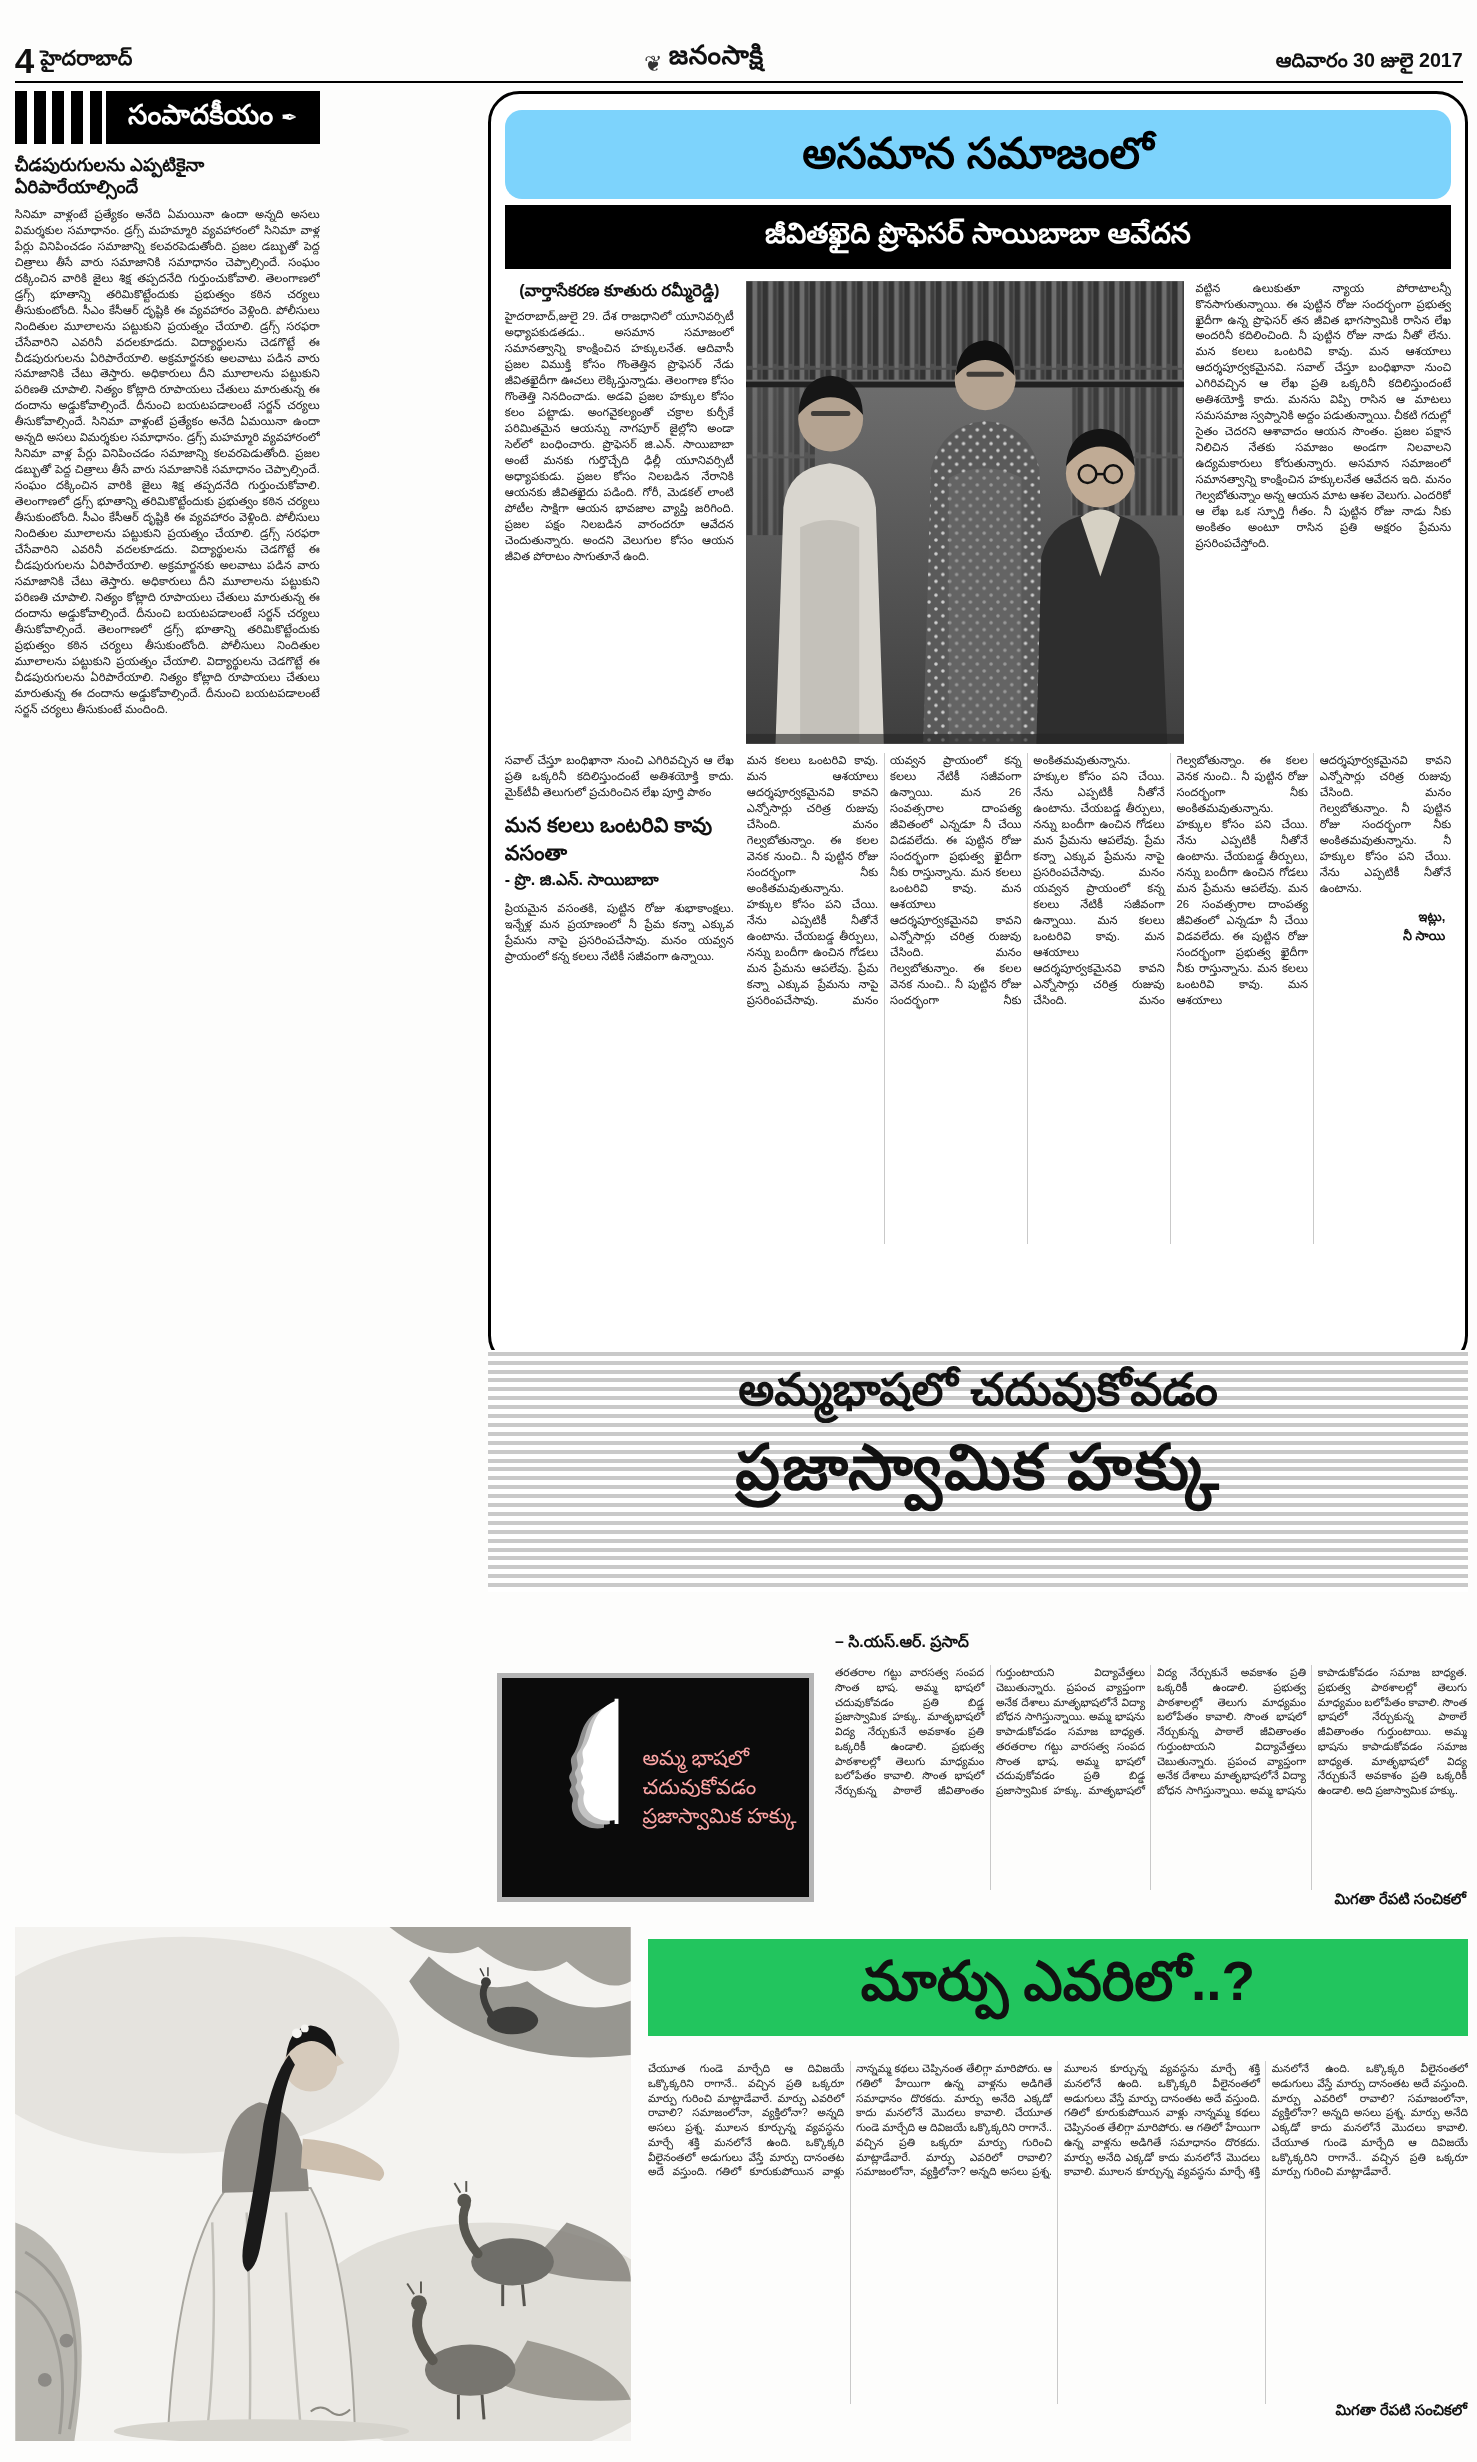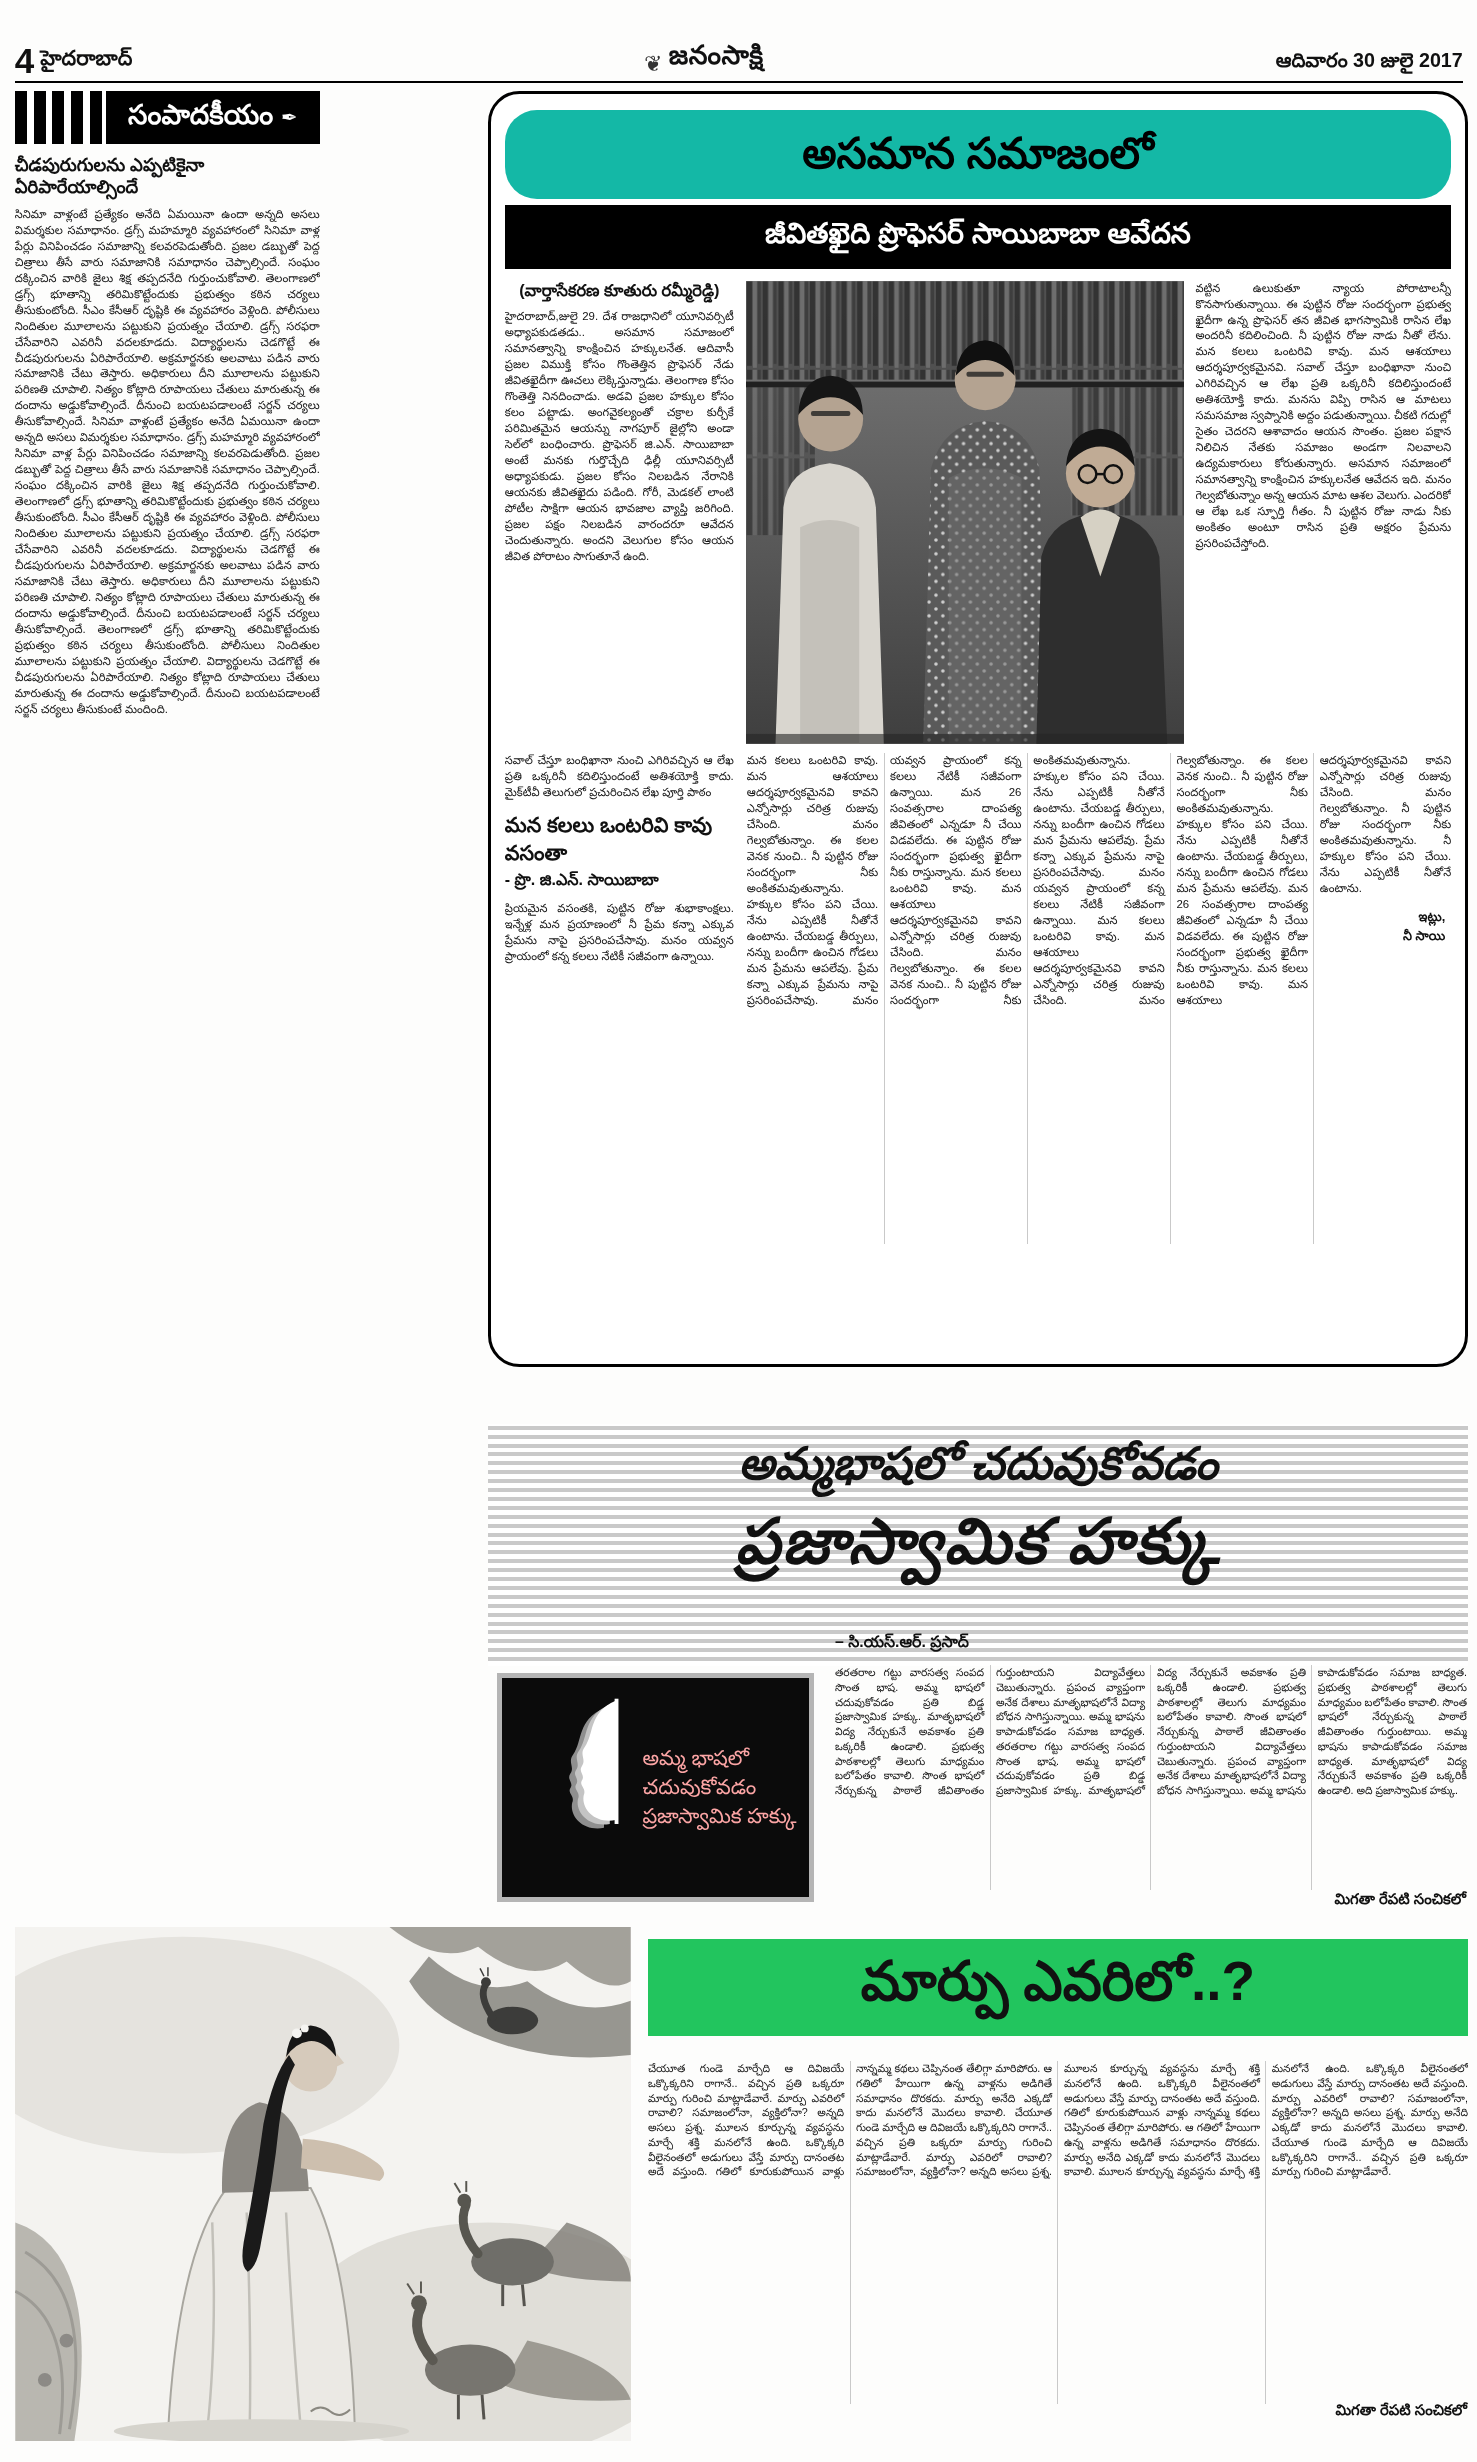--- a/index.html
+++ b/index.html
@@ -19,41 +19,41 @@
   .edit-banner{display:flex;height:53px;}
   .edit-bars{width:91px;height:100%;background:repeating-linear-gradient(90deg,#000 0 11.8px,#fff 11.8px 18.7px);}
   .edit-title-box{flex:1;background:#000;color:#fff;display:flex;align-items:center;justify-content:center;gap:7.9px;}
   .edit-title{font-size:27.6px;font-weight:bold;}
   .pen{font-size:19.7px;color:#fff;}
   .edit-headline{font-size:18px;font-weight:bold;margin:9.9px 0 7.9px 0;line-height:1.25;}
   .edit-body{font-size:11.4px;line-height:1.4;text-align:justify;height:1044px;overflow:hidden;}
   
   .lead{position:absolute;left:488px;top:91px;width:980px;height:1276px;border:3px solid #000;border-radius:31.5px;
         padding:15.8px 13.8px;box-sizing:border-box;background:#fff;}
-  .lead-hl-box{background:#14b8a6;border-radius:32px;text-align:center;padding:15.8px 7.9px 17.7px 7.9px;}
+  .lead-hl-box{background:#7dd3fc;border-radius:17px;text-align:center;padding:15.8px 7.9px 17.7px 7.9px;}
   .lead-hl1,.lead-hl2{font-weight:bold;color:#000;line-height:1.3;}
   .lead-hl1{font-size:43px;}
   .lead-hl2{font-size:41px;}
   .lead-kicker{background:#000;color:#fff;text-align:center;font-size:28.6px;font-weight:bold;margin-top:6px;padding:11.8px 3.9px;}
   .lead-row1{display:flex;gap:11.8px;margin-top:11.8px;height:465px;}
   .lead-colL{width:229px;overflow:hidden;}
   .lead-byline{font-size:16.3px;font-weight:bold;text-align:center;margin-bottom:5.9px;}
   .body-txt{font-size:11.4px;line-height:1.4;text-align:justify;}
   .lead-photo{width:438px;height:463px;flex:none;}
   .lead-colR{flex:1;overflow:hidden;}
   .lead-row2{display:flex;gap:13px;margin-top:7.9px;height:491px;justify-content:center;}
   .lead-colL2{width:229px;overflow:hidden;}
   .letter-subhead{font-size:20.7px;font-weight:bold;line-height:1.35;margin:9.9px 0 3.9px 0;}
   .letter-byline{font-size:16px;font-weight:bold;margin-bottom:7.9px;}
   .letter-cols{flex:1;column-count:5;column-gap:11.8px;column-rule:1px solid #c9c9c9;overflow:hidden;}
   .signature{font-weight:bold;text-align:right;font-size:12.8px;line-height:1.5;margin-top:9.9px;padding-right:5.9px;}
   
-  .stripes{position:absolute;left:488px;top:1424px;width:980px;height:242px;
+  .stripes{position:absolute;left:488px;top:1350px;width:980px;height:242px;
            background:repeating-linear-gradient(0deg,#ffffff 0 4.9px,#c9c9c9 4.9px 8.9px);
-           text-align:center;overflow:hidden;font-style:italic;}
+           text-align:center;overflow:hidden;}
   .str-l1{font-size:45px;font-weight:bold;margin-top:13.8px;}
   .str-l2{font-size:63px;font-weight:bold;margin-top:3.9px;letter-spacing:2px;}
   .lang-byline{position:absolute;left:835px;top:1633px;width:630px;font-size:15.8px;font-weight:bold;}
   .promo{position:absolute;left:497px;top:1673px;width:317px;height:229px;background:#0b0b0b;
          border:5.9px solid #b5b5b5;box-sizing:border-box;display:flex;align-items:center;}
   .promo svg{width:46%;height:88%;}
   .promo-text{color:#fca5a5;font-size:20.7px;line-height:1.4;width:52%;padding-right:7.9px;}
   .lang-cols{position:absolute;left:835px;top:1665px;width:632px;height:225px;column-count:4;column-gap:11.8px;
              column-rule:1px solid #c9c9c9;font-size:10.7px;line-height:1.38;text-align:justify;overflow:hidden;}
   .cont-note1{position:absolute;left:1212px;top:1891px;width:254px;text-align:right;font-size:14.8px;font-weight:bold;}

